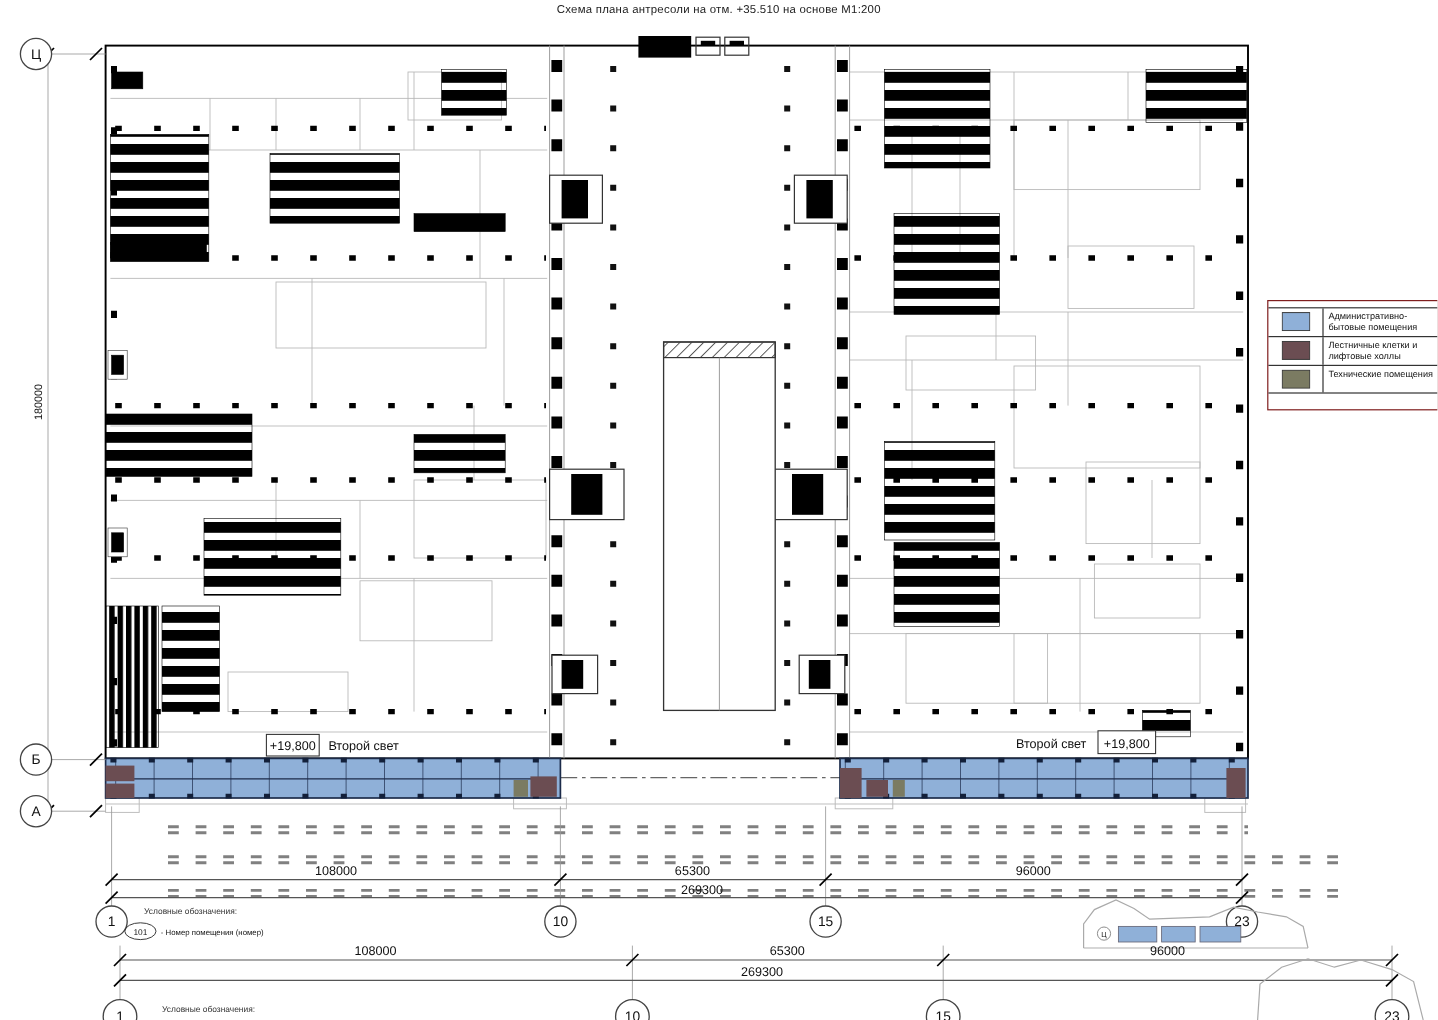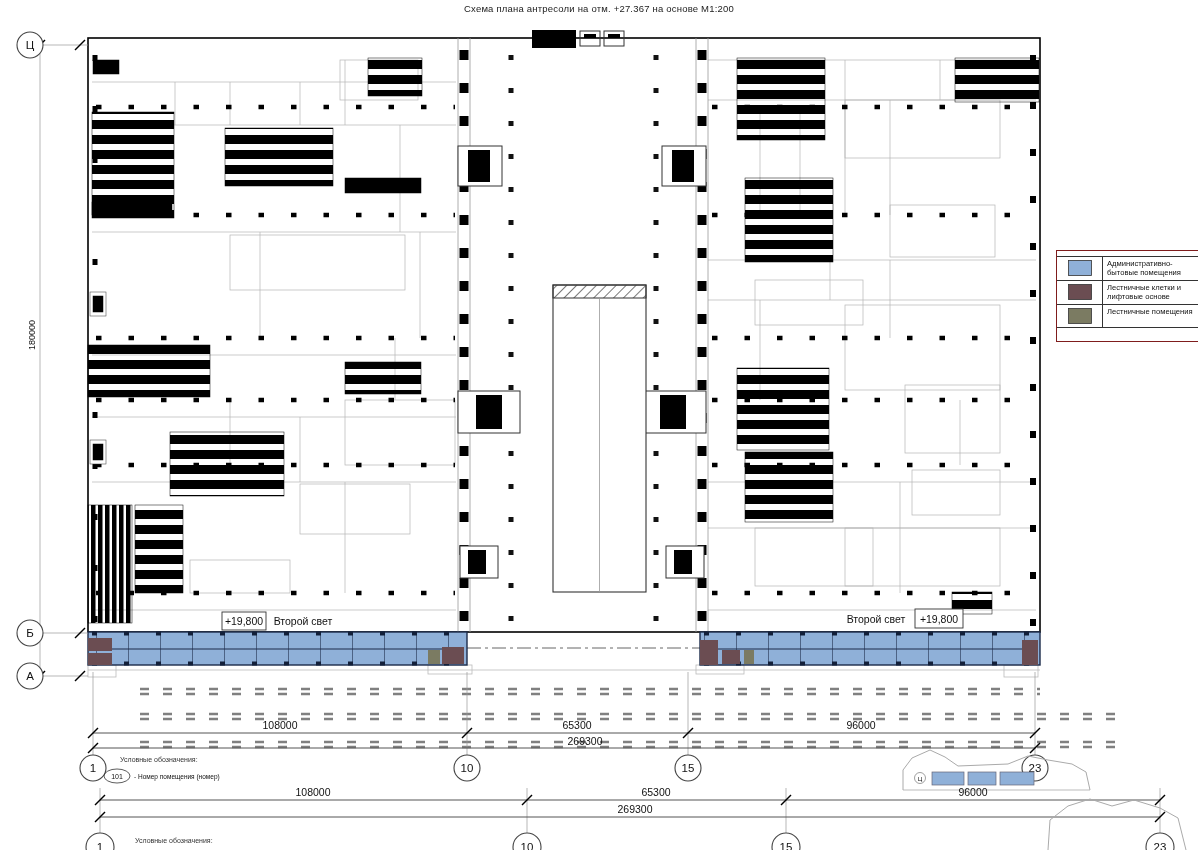--- a/index.html
+++ b/index.html
@@ -17,21 +17,21 @@
   .legend-row:first-child{border-top:none;height:5px;}
   .legend-swatch{width:45px;border-right:1px solid #333;display:flex;align-items:center;justify-content:center;padding:3px 0;}
   .legend-swatch svg{display:block;}
   .legend-label{flex:1;font-size:7.6px;line-height:1.25;padding:2px 2px 2px 4px;color:#111;}
   .legend-empty{height:13px;}
 </style>
 </head>
 <body>
 
 <div id="canvas">
-  <div id="title">Схема плана антресоли на отм. +27.367 на основе М1:200</div>
+  <div id="title">Схема плана антресоли на отм. +35.510 на основе М1:200</div>
 
   <svg width="1198" height="850" viewBox="0 0 1198 850">
     <defs>
       <pattern id="hbars" width="12" height="15" patternUnits="userSpaceOnUse">
         <rect width="12" height="9" fill="#000"></rect>
       </pattern>
       <pattern id="vstripes" width="7" height="12" patternUnits="userSpaceOnUse">
         <rect width="4.5" height="12" fill="#000"></rect>
       </pattern>
       <pattern id="hatch" width="7" height="7" patternUnits="userSpaceOnUse" patternTransform="rotate(45)">
@@ -334,25 +334,25 @@
           </svg>
       </div>
       <div class="legend-label">Административно-бытовые помещения</div>
     </div>
     <div class="legend-row">
       <div class="legend-swatch">
         <svg width="24" height="16">
             <rect x="0.5" y="0.5" width="23" height="15" stroke="#333" stroke-width="0.8" fill="#6B4D52"></rect>
           </svg>
       </div>
-      <div class="legend-label">Лестничные клетки и лифтовые основе</div>
+      <div class="legend-label">Лестничные клетки и лифтовые холлы</div>
     </div>
     <div class="legend-row">
       <div class="legend-swatch">
         <svg width="24" height="16">
             <rect x="0.5" y="0.5" width="23" height="15" stroke="#333" stroke-width="0.8" fill="#7B7B62"></rect>
           </svg>
       </div>
-      <div class="legend-label">Лестничные помещения</div>
+      <div class="legend-label">Технические помещения</div>
     </div>
     <div class="legend-row legend-empty"></div>
   </div>
 </div>
 
 </body></html>

